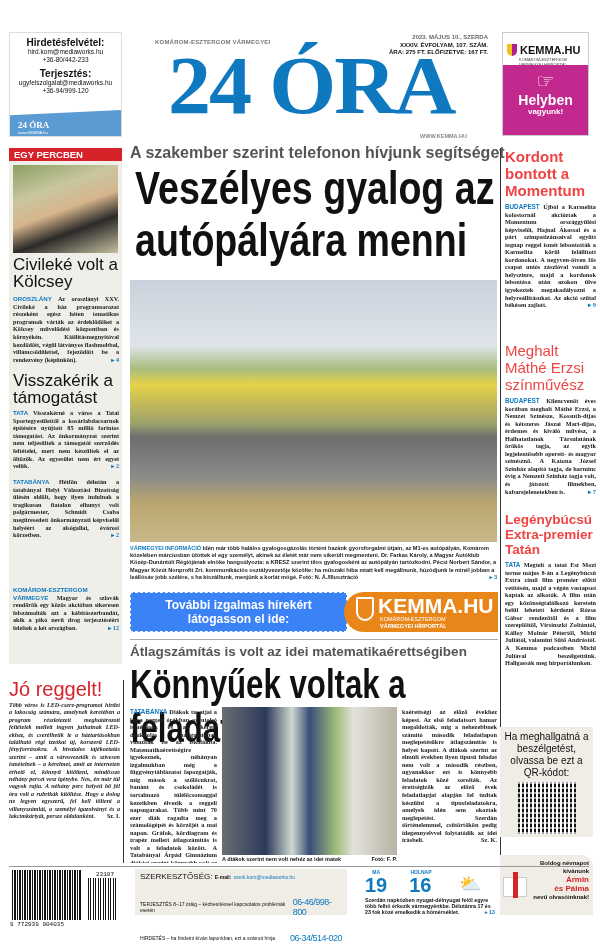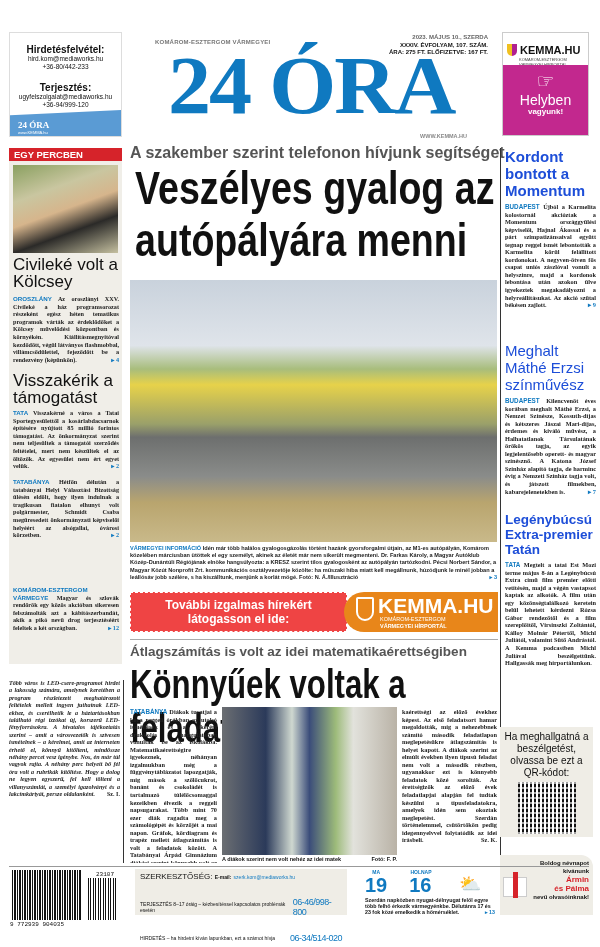--- a/index.html
+++ b/index.html
@@ -1,61 +1,61 @@
 <!DOCTYPE html>
 <html><head>
 <meta charset="utf-8">
 <style>
 *{box-sizing:border-box;margin:0;padding:0}
 body{width:600px;height:947px;background:#fff;font-family:"Liberation Sans",sans-serif;color:#111;position:relative;overflow:hidden}
 .abs{position:absolute}
 .ad-left{left:9px;top:32px;width:113px;height:105px;border:1px solid #ddd;background:#fff}
-.ad-left .h{font-weight:bold;font-size:10px;text-align:center;margin-top:11px}
+.ad-left .h{font-weight:bold;font-size:10px;text-align:center;margin-top:4px}
 .ad-left .s{font-size:6.5px;text-align:center;line-height:8px}
 .ad-left .band{position:absolute;left:0;right:0;bottom:0;height:26px;background:#5a9bd4;clip-path:polygon(0 20%,100% 0,100% 100%,0 100%)}
 .ad-left .band span{position:absolute;left:8px;top:10px;color:#fff;font-family:"Liberation Serif",serif;font-weight:bold;font-size:9px}
 .ad-left .band small{position:absolute;left:8px;top:20px;color:#fff;font-size:4px}
 .masthead-sub{left:155px;top:39px;font-size:6px;font-weight:bold;color:#777;letter-spacing:.2px}
 .logo{left:168px;top:40px;font-family:"Liberation Serif",serif;font-weight:bold;font-size:82px;color:#0f79c0;letter-spacing:-2px;line-height:92px;transform:scaleX(1.05);transform-origin:left}
 .dateblock{left:378px;top:34px;width:110px;text-align:right;font-size:6px;font-weight:bold;line-height:7.5px}
 .dateblock .d1{color:#666}
 .www{left:420px;top:133px;font-size:5.5px;color:#888;font-weight:bold}
 .ad-right{left:502px;top:32px;width:87px;height:104px;border:1px solid #ccc;background:#fff}
 .ad-right .top{height:34px;display:flex;align-items:center;padding-left:4px}
 .ad-right .shield{width:10px;height:12px;background:linear-gradient(90deg,#f0c020 50%,#b0208f 50%);border-radius:0 0 6px 6px;margin-right:3px}
 .ad-right .kh{font-weight:bold;font-size:11px}
 .ad-right .ks{font-size:4px;color:#444;margin-left:16px;margin-top:-10px}
 .ad-right .pink{position:absolute;left:0;right:0;bottom:0;height:70px;background:#c2288e;color:#fff;text-align:center}
 .ad-right .hand{font-size:20px;margin-top:4px}
-.ad-right .hb{font-weight:normal;font-size:14px;line-height:14px}
+.ad-right .hb{font-weight:bold;font-size:14px;line-height:14px}
 .ad-right .hv{font-weight:bold;font-size:8px}
 .leftcol{left:9px;top:148px;width:113px;height:516px;background:#f0eee8}
 .egy{left:9px;top:148px;width:113px;height:13px;background:#d6232a;color:#fff;font-weight:bold;font-size:9.5px;padding-left:5px;line-height:13px}
 .photo{overflow:hidden}
 .photo1{left:13px;top:165px;width:105px;height:88px;background:linear-gradient(160deg,#8aa060 0%,#c9c6a0 30%,#d6b58c 50%,#2b2a28 70%,#c5c0a0 100%)}
 .lhead{font-size:17px;line-height:17px;color:#111}
 .lbody{font-family:"Liberation Serif",serif;font-size:6.2px;line-height:7.6px;font-weight:bold;text-align:justify;color:#222}
 .kicker{color:#0f79c0;font-family:"Liberation Sans",sans-serif;font-weight:bold}
 .arrow{color:#0f79c0;font-weight:bold;float:right}
 .subline{font-weight:bold;color:#555;font-size:15px}
 .mainhead{font-family:"Liberation Sans",sans-serif;font-weight:bold;color:#111;transform-origin:left top}
 .mainphoto{left:130px;top:280px;width:367px;height:262px;background:linear-gradient(180deg,#c9d2dc 0%,#dfe4ea 25%,#a8bd7c 34%,#e7d24a 40%,#9aa06a 55%,#6d6f6e 60%,#8a8c8a 75%,#b9a56e 85%,#c9b98a 100%)}
 .caption{left:130px;top:545px;width:367px;font-size:5.6px;line-height:7.2px;font-weight:bold;color:#222}
 .banner{left:130px;top:592px;width:368px;height:40px}
-.banner .blue{position:absolute;left:0;top:0;width:217px;height:40px;background:#ef4444;border:1px dashed #fff;color:#fff;text-align:center;font-weight:bold;font-size:12px;line-height:14px;padding-top:5px}
+.banner .blue{position:absolute;left:0;top:0;width:217px;height:40px;background:#3b82f6;border:1px dashed #fff;color:#fff;text-align:center;font-weight:bold;font-size:12px;line-height:14px;padding-top:5px}
 .banner .orange{position:absolute;left:214px;top:0;width:154px;height:40px;background:#e8861a;border-radius:20px 0 0 20px;color:#fff}
 .banner .orange .k{position:absolute;left:34px;top:2px;font-size:21px;font-weight:bold}
 .banner .orange .s1{position:absolute;left:36px;top:24px;font-size:5.5px}
 .banner .orange .s2{position:absolute;left:36px;top:31px;font-size:5.5px;font-weight:bold}
 .banner .orange .sh{position:absolute;left:12px;top:5px;width:18px;height:24px;border:2px solid #fff;border-radius:2px 2px 10px 10px}
 .rule{height:1px;background:#aaa}
 .photo2{left:222px;top:707px;width:175px;height:148px;background:linear-gradient(90deg,#6b6e72 0%,#2b3a5a 25%,#cfd8d0 40%,#3b4d7a 50%,#9dbb7a 65%,#e2e2dc 75%,#b9b2a6 100%)}
 .cap2{left:222px;top:856px;width:175px;font-size:5.5px;font-weight:bold}
 .col{font-family:"Liberation Serif",serif;font-size:6.3px;line-height:7.55px;font-weight:bold;text-align:justify;color:#222}
-.rhead{font-weight:bold;font-size:15px;line-height:17px;color:#1d4ed8}
+.rhead{font-weight:bold;font-size:15px;line-height:17px;color:#ef4444}
 .rhead.n{font-weight:normal}
 .vline{width:1px;background:#333}
 .qrbox{left:500px;top:727px;width:93px;height:110px;background:#efede6;text-align:center}
 .qrbox .t{font-size:10px;line-height:12px;padding-top:4px}
 .qr{width:58px;height:52px;margin:3px auto 0;background:repeating-linear-gradient(90deg,#111 0 2px,#fff 2px 4px),#fff;position:relative}
 .qr:after{content:"";position:absolute;inset:0;background:repeating-linear-gradient(0deg,rgba(255,255,255,.6) 0 2px,transparent 2px 5px)}
 .nameday{left:500px;top:855px;width:93px;height:60px;background:#efede6;border-top-right-radius:12px}
 .nameday .txt{position:absolute;right:4px;top:4px;text-align:right;font-size:6px;line-height:8px;font-weight:bold}
 .nameday .red{color:#d6232a;font-size:8px;line-height:9px}
 .gift{position:absolute;left:3px;top:22px;width:24px;height:20px;background:#fff;border:1px solid #ccc}
@@ -123,20 +123,21 @@
   <div class="lbody" style="margin-top:3px"><span class="kicker">TATA</span> <span>Visszakérné a város a Tatai Sportegyesülettől a kosárlabdacsarnok építésére nyújtott 85 millió forintos támogatást. Az önkormányzat szerint nem teljesültek a támogatói szerződés feltételei, mert nem készültek el az öltözők. Az egyesület nem ért egyet velük.</span> <span class="arrow">▸ <span>2</span></span></div>
 </div>
 <div class="abs" style="left:13px;top:475px;width:106px">
   <div class="lbody" style="margin-top:3px"><span class="kicker">TATABÁNYA</span> <span>Hétfőn délután a tatabányai Helyi Választási Bizottság ülésén eldőlt, hogy ilyen indulnak a tragikusan fiatalon elhunyt volt polgármester, Schmidt Csaba megüresedett önkormányzati képviselői helyéért az alsógallai, óvárosi körzetben.</span> <span class="arrow">▸ <span>2</span></span></div>
 </div>
 <div class="abs" style="left:13px;top:583px;width:106px">
   <div class="lbody" style="margin-top:3px"><span class="kicker">KOMÁROM-ESZTERGOM VÁRMEGYE</span> <span>Magyar és szlovák rendőrök egy közös akcióban sikeresen felszámolták azt a kábítószerbandát, akik a pikó nevű drog terjesztéséért feleltek a két országban.</span> <span class="arrow">▸ <span>12</span></span></div>
 </div>
 
 <div class="abs" style="left:9px;top:678px;width:111px">
+  <div style="color:#d6232a;font-size:20px;line-height:22px">Jó reggelt!</div>
   <div class="lbody" style="font-style:italic;margin-top:2px;font-size:6.1px;line-height:7.4px"><span>Több város is LED-csere-programot hirdet a lakosság számára, amelynek keretében a program részletezett meghatározott feltételek mellett ingyen juthatnak LED-ekhez, és cserélhetik le a háztartásokban található régi izzókat új, korszerű LED-fényforrásokra. A hivatalos tájékoztatás szerint – amit a városvezetők is szívesen ismételnek – a kérelmet, amit az interneten érhető el, könnyű kitölteni, mindössze néhány percet vesz igénybe. Nos, én már túl vagyok rajta. A néhány perc helyett bő fél óra volt a rubrikák kitöltése. Hogy a dolog ne legyen egyszerű, fel kell tölteni a villanyszámlát, a személyi igazolványt és a lakcímkártyát, persze oldalanként.</span> <span style="float:right;font-style:normal">Sz. I.</span></div>
 </div>
 <div class="abs vline" style="left:123px;top:680px;height:183px"></div>
 
 <div class="abs subline" style="left:130px;top:144px;font-size:16px">A szakember szerint telefonon hívjunk segítséget</div>
 <div class="abs mainhead" style="left:135px;top:162px;font-size:47px;line-height:52px;transform:scaleX(.8)">
   <div>Veszélyes gyalog az</div>
   <div>autópályára menni</div>
 </div>
 <div class="abs photo mainphoto"></div>

